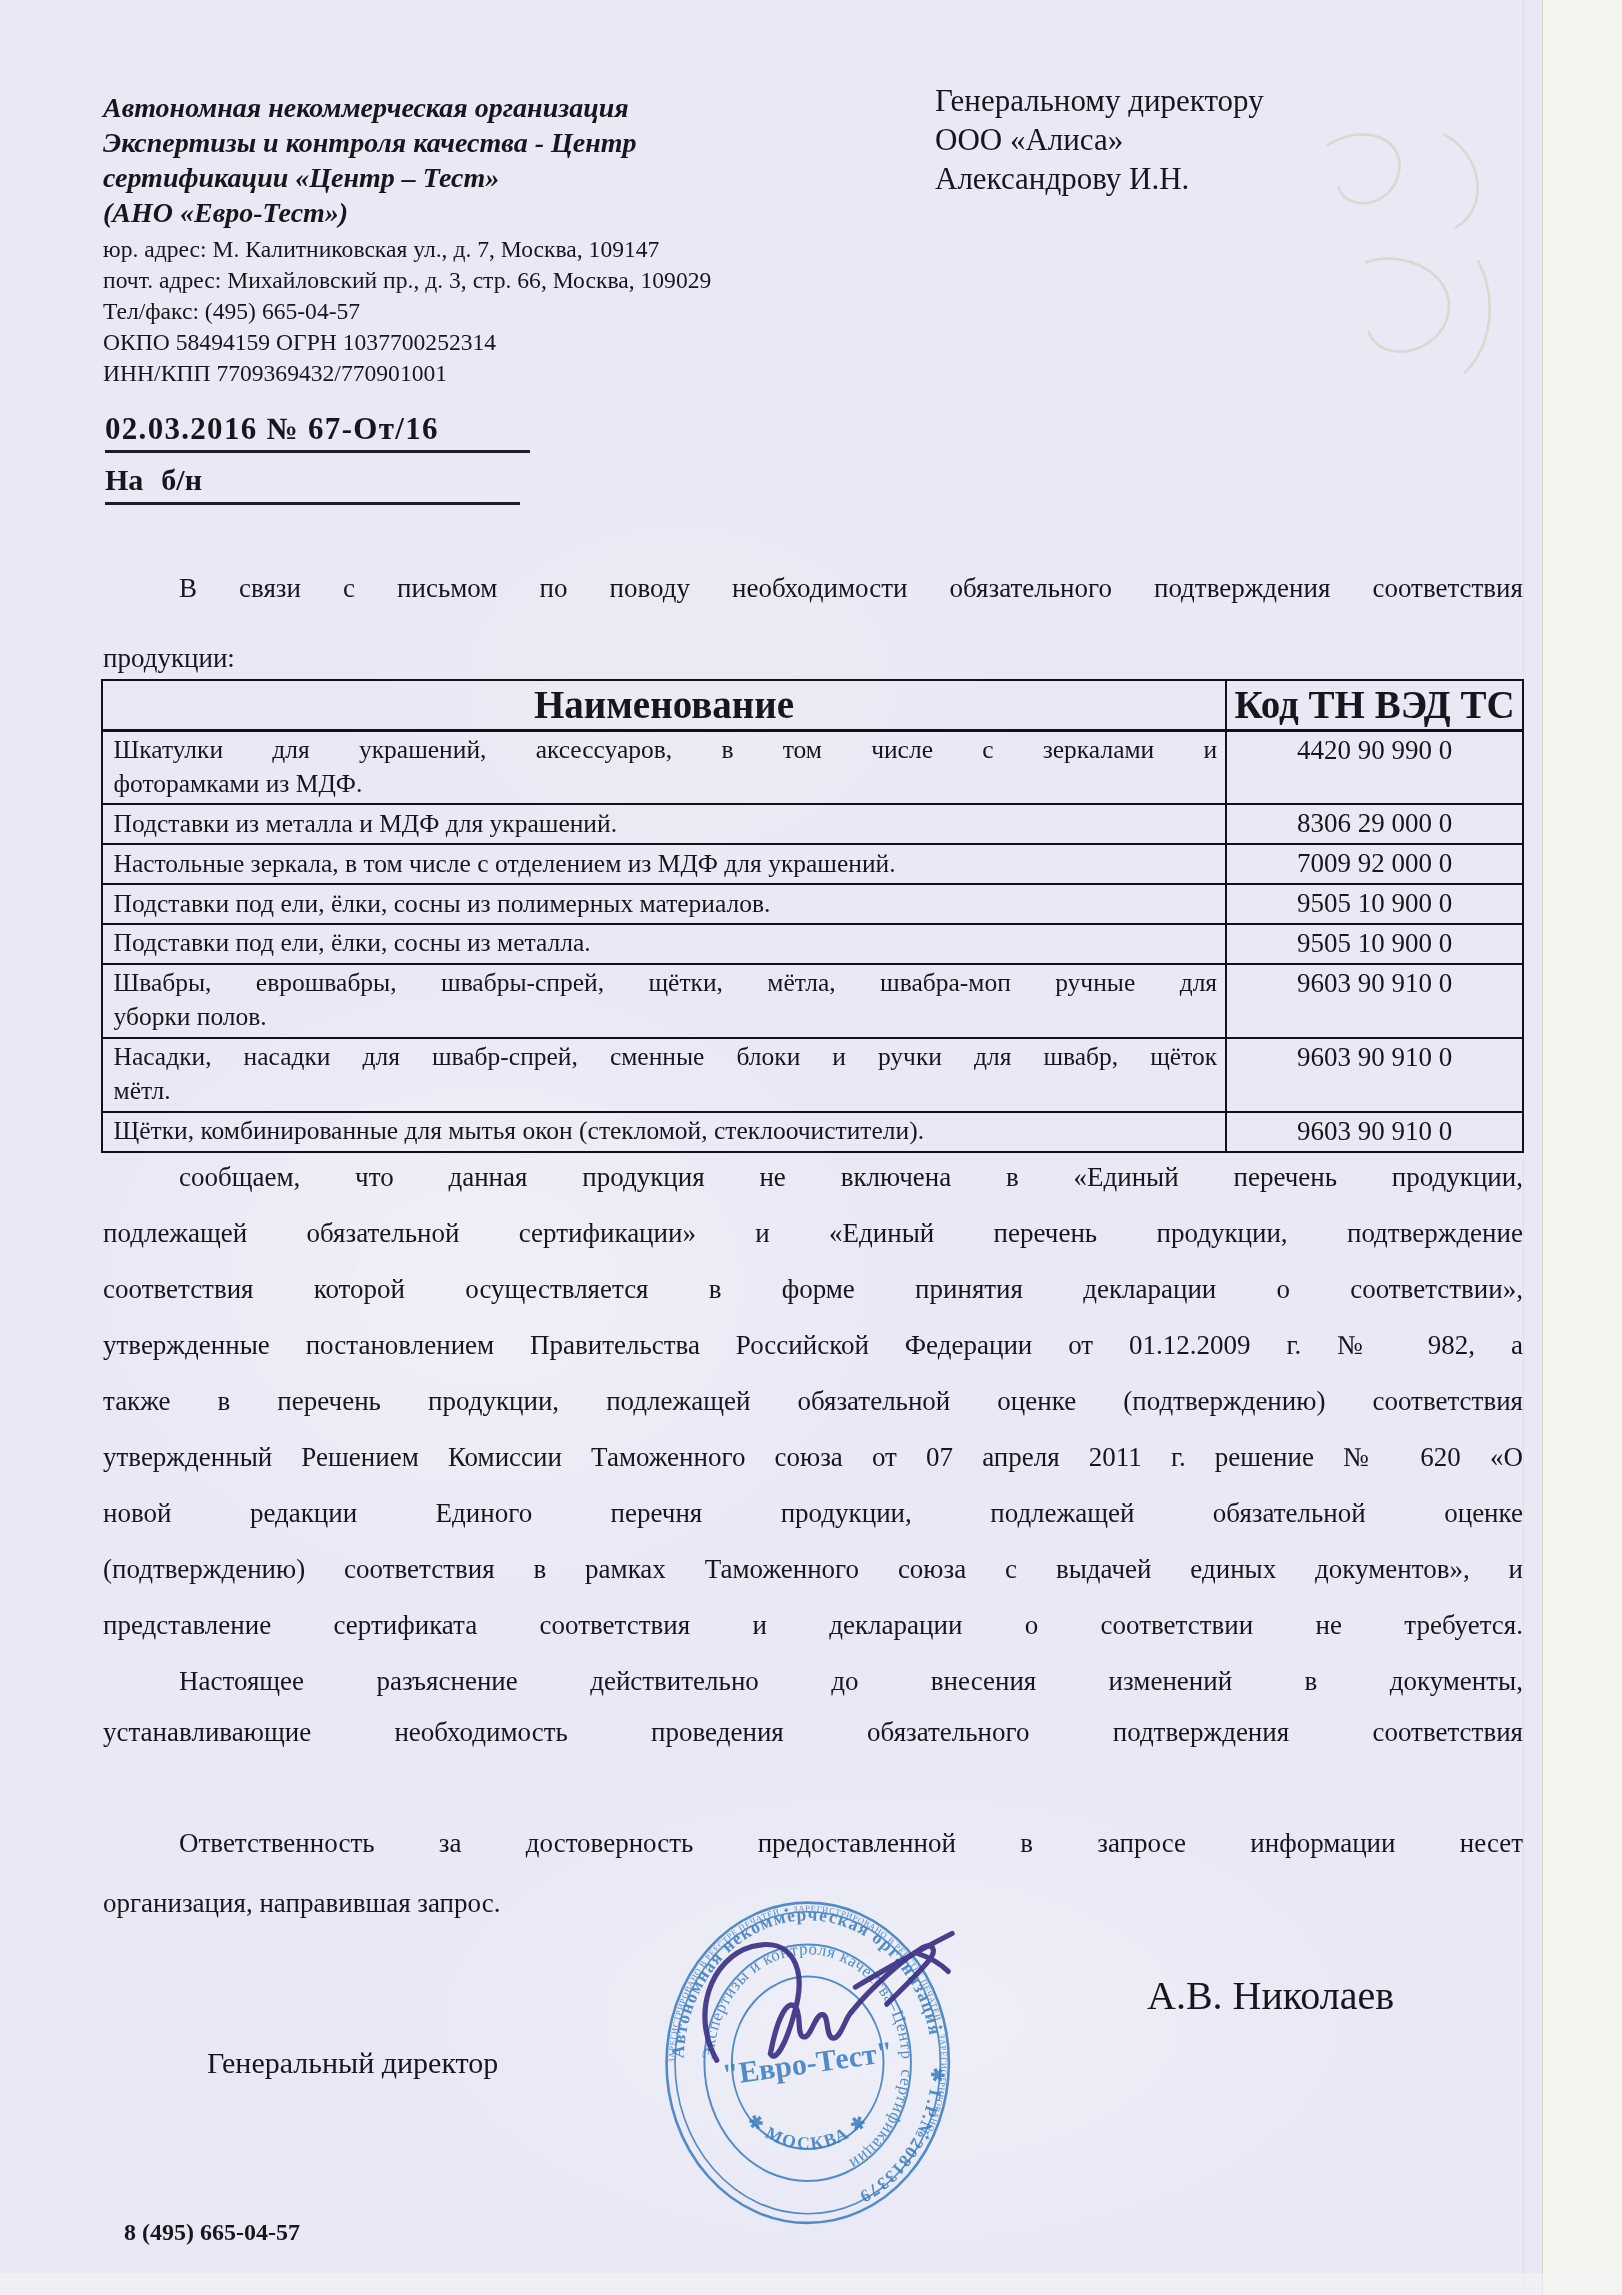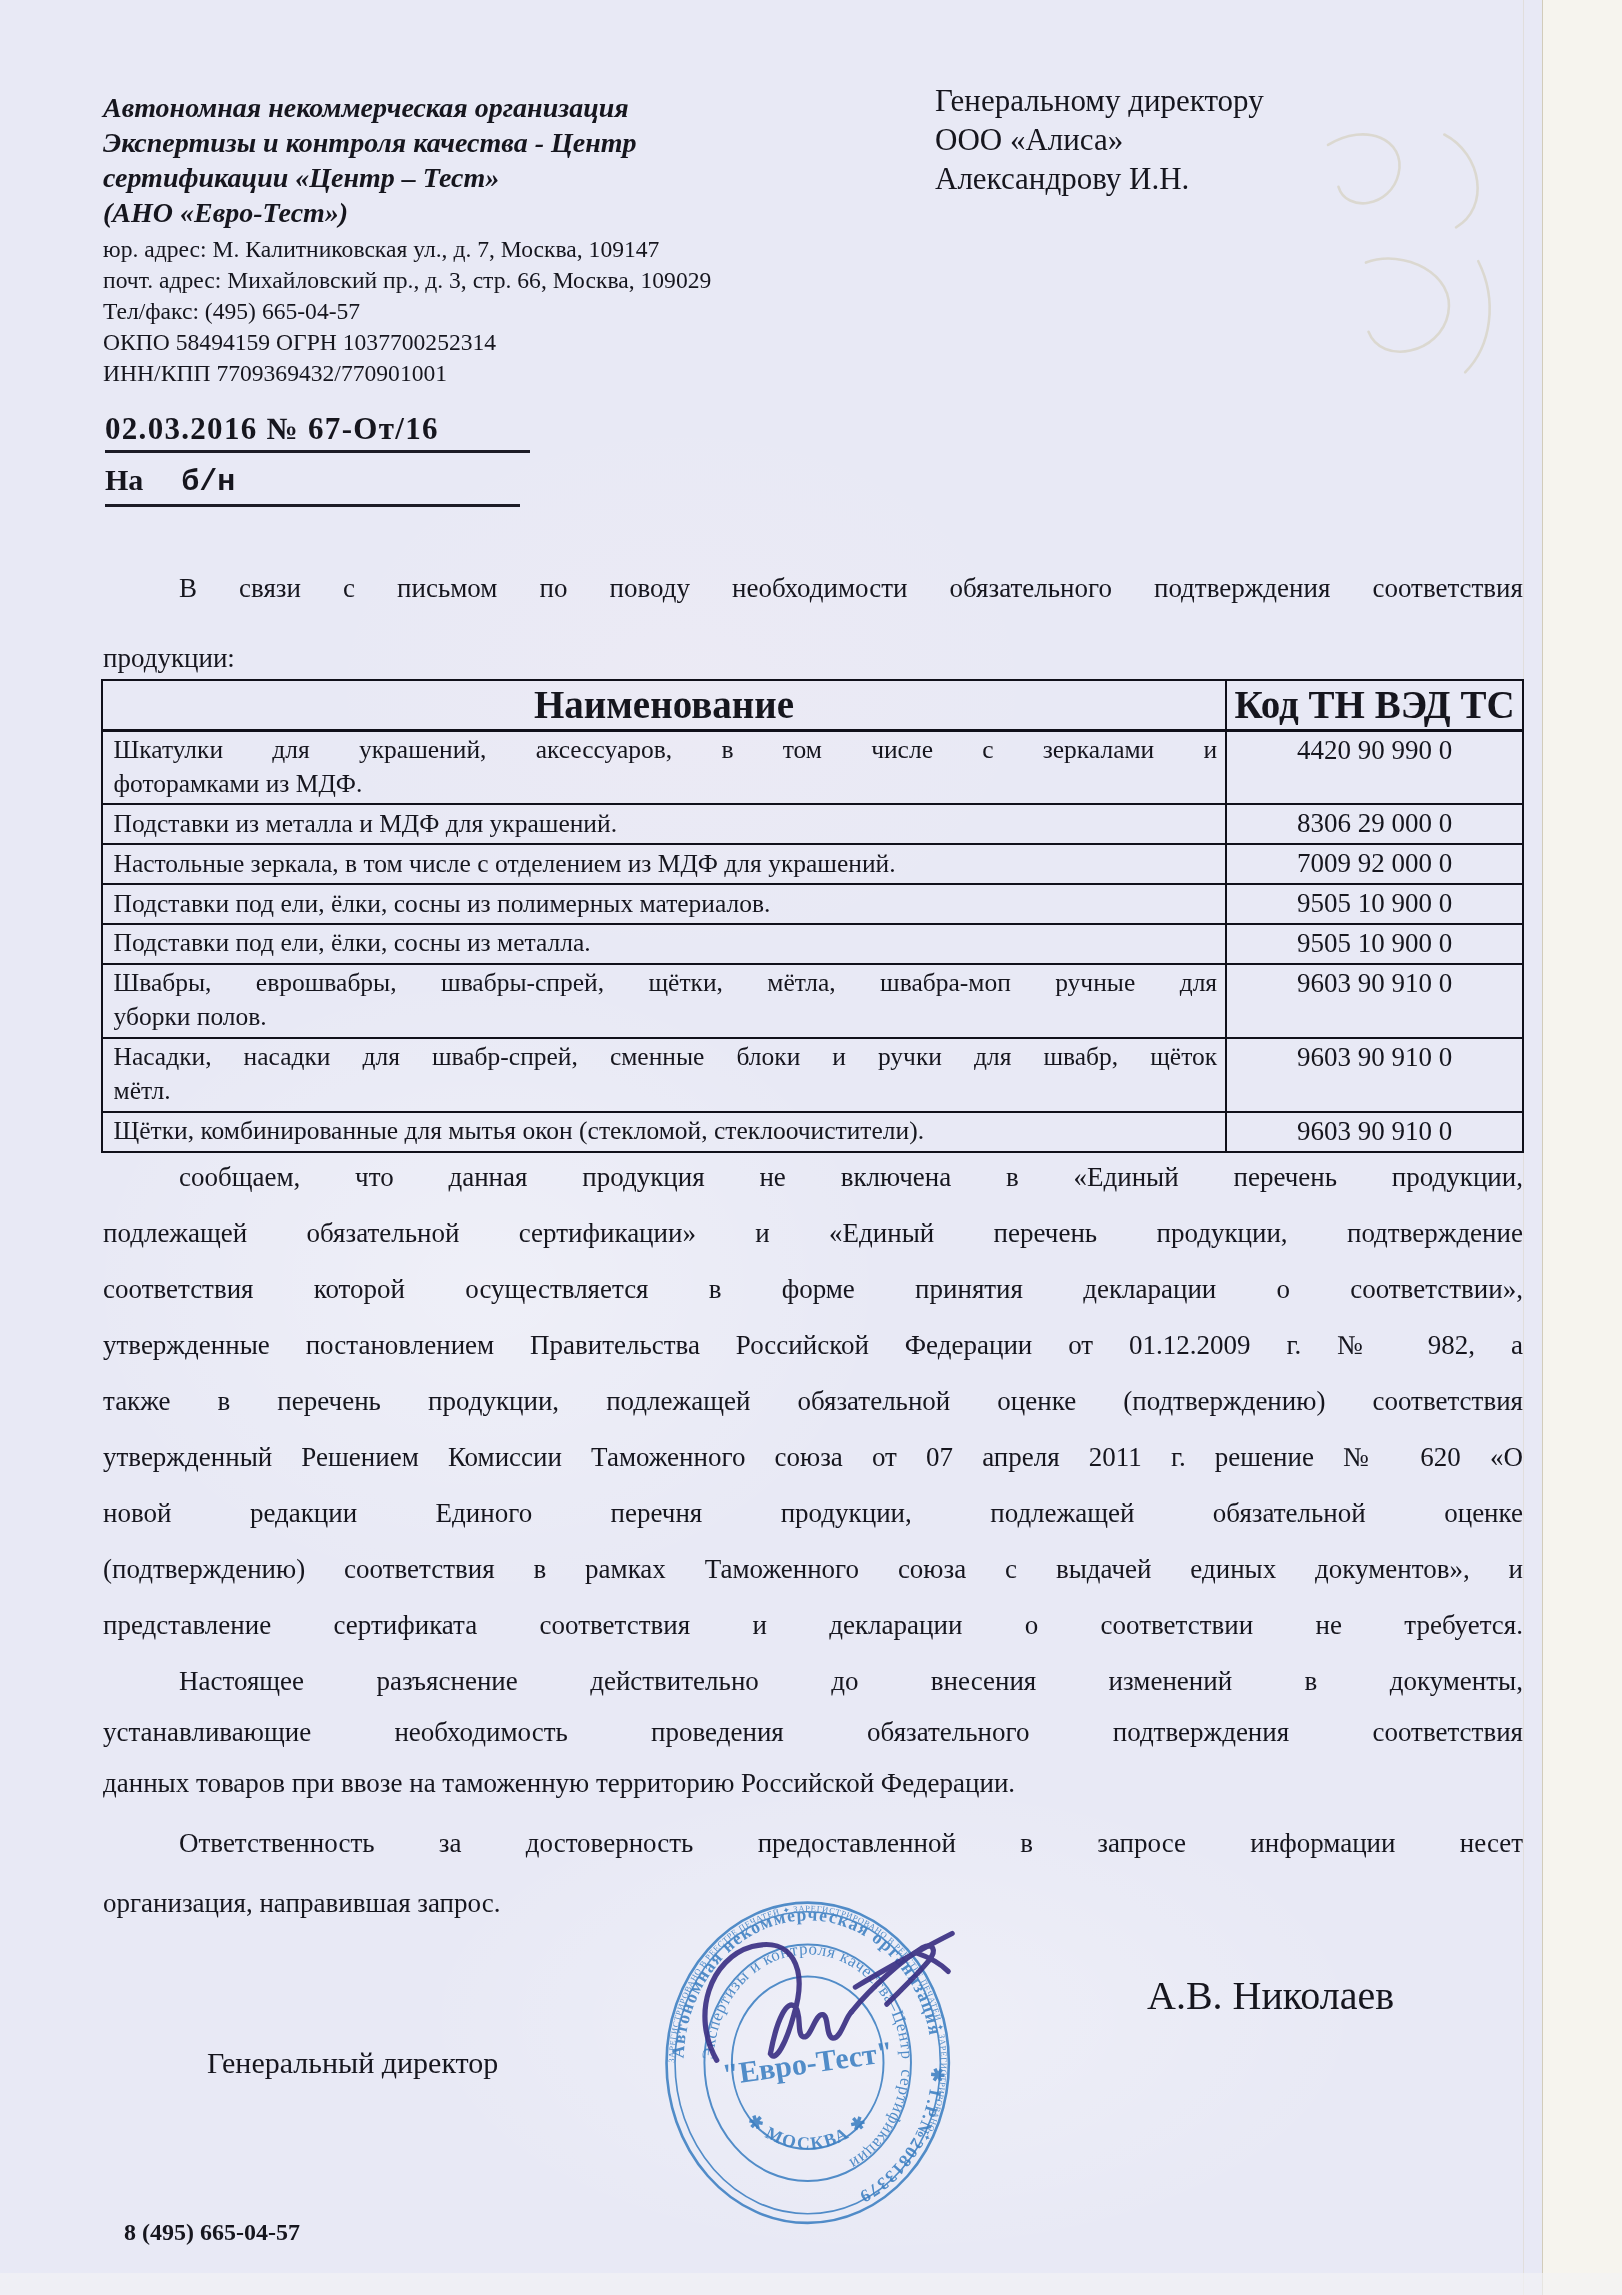--- a/index.html
+++ b/index.html
@@ -28,21 +28,21 @@
   .addr-block{margin-top:3.9px;}
   .addr-line{font-size:23.6px;line-height:31px;white-space:nowrap;}
 
   .addressee{position:absolute;left:911px;top:81px;}
   .addressee-line{font-size:31px;line-height:39px;white-space:nowrap;margin-left:24px;}
 
   .refline{position:absolute;left:105px;top:411px;font-size:31px;font-weight:600;
     letter-spacing:1.3px;width:425px;border-bottom:3.3px solid #1c1c26;padding-bottom:2.6px;white-space:nowrap;}
   .replyline{position:absolute;left:105px;top:463px;font-size:30px;font-weight:600;
     width:415px;border-bottom:3.3px solid #1c1c26;padding-bottom:5.2px;white-space:nowrap;}
-  .reply-val{margin-left:38px;font-family:Liberation Mono, monospace;}
+  .reply-val{margin-left:18px;}
 
   .intro{position:absolute;left:103px;top:570px;width:1420px;font-size:27px;}
   .bline{line-height:37px;text-align:justify;}
   .jl{text-align-last:justify;}
   .ind{text-indent:76px;}
   .intro .l1{margin-bottom:33px;}
 
   table.doc-table{position:absolute;left:101px;top:679px;width:1421px;
     border-collapse:collapse;table-layout:fixed;}
   .doc-table th,.doc-table td{border:2.6px solid #10101a;}
@@ -192,21 +192,20 @@
     <div class="bline jl">также в перечень продукции, подлежащей обязательной оценке (подтверждению) соответствия</div>
     <div class="bline jl">утвержденный Решением Комиссии Таможенного союза от 07 апреля 2011 г. решение № 620 «О</div>
     <div class="bline jl">новой редакции Единого перечня продукции, подлежащей обязательной оценке</div>
     <div class="bline jl">(подтверждению) соответствия в рамках Таможенного союза с выдачей единых документов», и</div>
     <div class="bline jl">представление сертификата соответствия и декларации о соответствии не требуется.</div>
   </div>
 
   <div class="para p2">
     <div class="bline jl ind">Настоящее разъяснение действительно до внесения изменений в документы,</div>
     <div class="bline jl">устанавливающие необходимость проведения обязательного подтверждения соответствия</div>
-    <div class="bline">данных товаров при ввозе на таможенную территорию Российской Федерации.</div>
   </div>
 
   <div class="para p3">
     <div class="bline jl ind">Ответственность за достоверность предоставленной в запросе информации несет</div>
     <div class="bline">организация, направившая запрос.</div>
   </div>
 
   <div class="sig-title">Генеральный директор</div>
   <div class="sig-name">А.В. Николаев</div>
 

